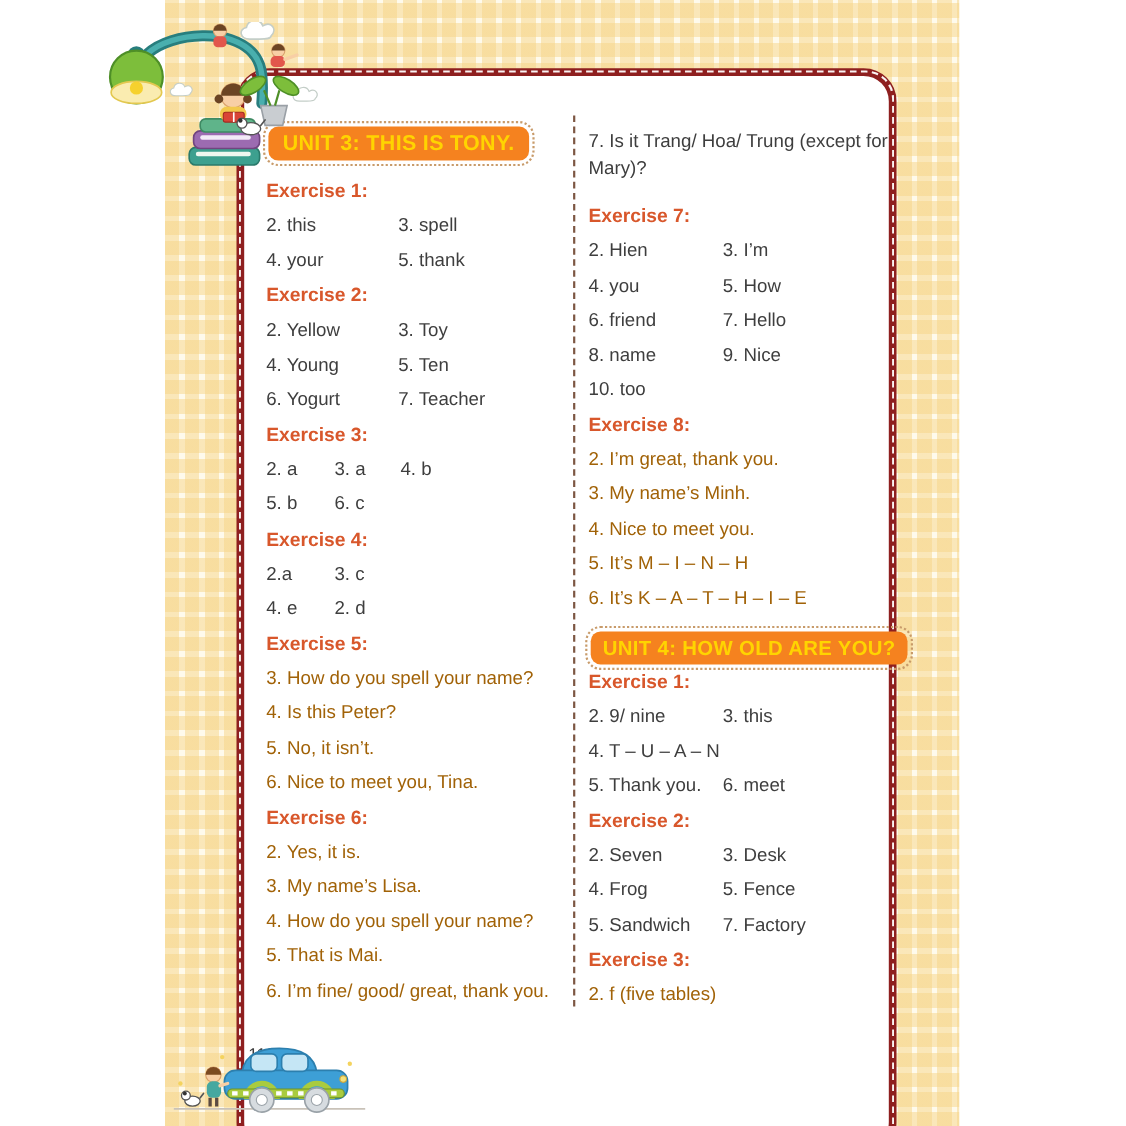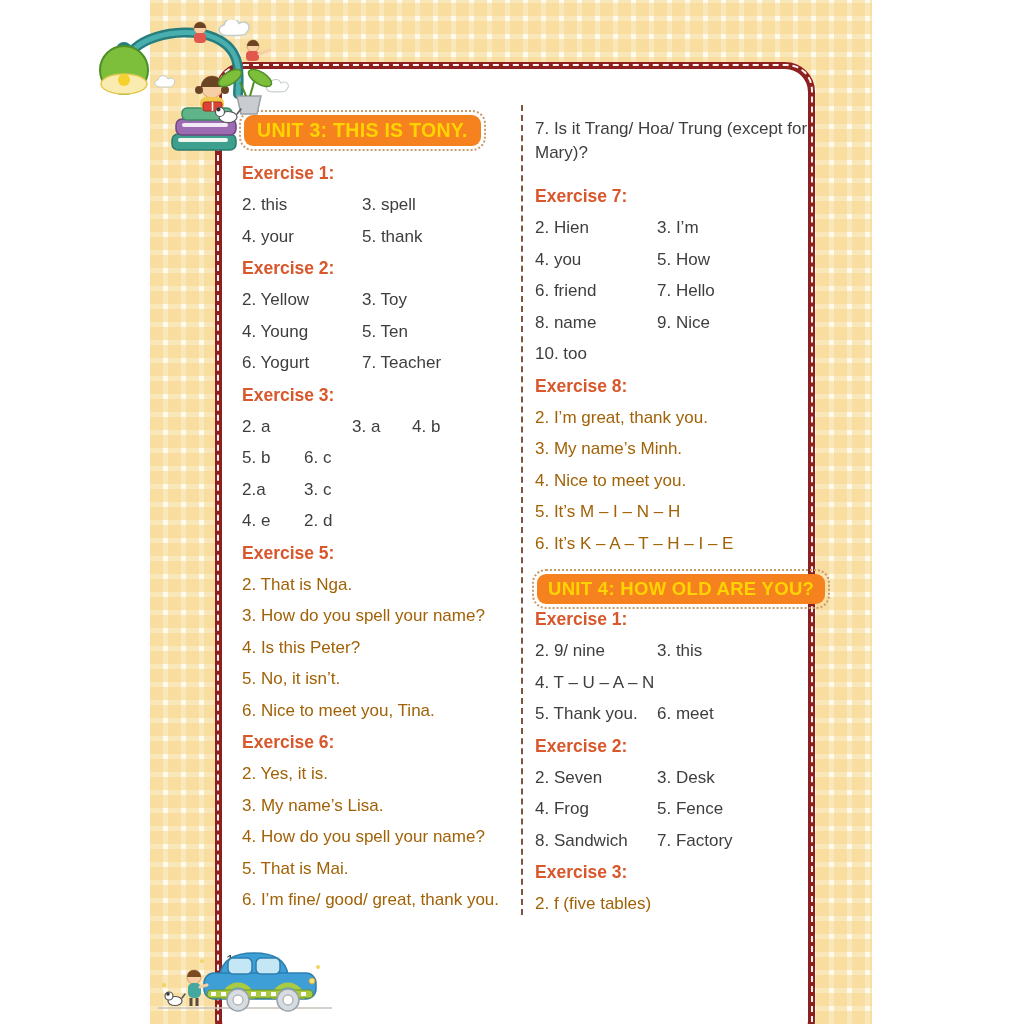--- a/index.html
+++ b/index.html
@@ -41,21 +41,21 @@
     margin:0 0 12px 2px;
   }
   .unit-banner.u4{margin-top:10px;margin-bottom:0;font-size:18.5px;padding:4px 11px;}
   .ex-heading{
     color:#D8572B;font-weight:bold;font-size:17.5px;line-height:22px;margin:4px 0 10px;
   }
   .ans-row{display:flex;margin:0 0 9.5px;font-size:17px;line-height:22px;color:#3E3E3E;white-space:nowrap;}
   .ans-line{margin:0 0 9.5px;font-size:17px;line-height:22px;color:#a16207;white-space:nowrap;}
   .ans-para{margin:0 0 20px;font-size:17px;line-height:24px;color:#3E3E3E;}
   .cell{display:inline-block;}
-  .w120{width:120px;} .w122{width:122px;} .w62{width:62px;} .w60{width:60px;margin-left:48px;}
+  .w120{width:120px;} .w122{width:122px;} .w62{width:62px;} .w60{width:60px;}
 
   .page-number{
     position:absolute;left:216px;top:951px;width:44px;text-align:center;z-index:2;
     font-size:15.5px;color:#3E3E3E;
   }
   .illo{position:absolute;z-index:3;}
   .illo-top{left:88px;top:20px;width:230px;height:135px;}
   .illo-bottom{left:150px;top:945px;width:190px;height:70px;}
 </style>
 </head>
@@ -97,31 +97,31 @@
     <div class="ans-row">
       <span class="cell w62">2. a</span>
       <span class="cell w60">3. a</span>
       <span class="cell">4. b</span>
     </div>
     <div class="ans-row">
       <span class="cell w62">5. b</span>
       <span class="cell">6. c</span>
     </div>
 
+    <div class="ex-heading">Exercise 4:</div>
     <div class="ans-row">
       <span class="cell w62">2.a</span>
       <span class="cell">3. c</span>
     </div>
     <div class="ans-row">
       <span class="cell w62">4. e</span>
       <span class="cell">2. d</span>
     </div>
 
     <div class="ex-heading">Exercise 5:</div>
-    <div class="ans-line">2. That is Nga.</div>
     <div class="ans-line">3. How do you spell your name?</div>
     <div class="ans-line">4. Is this Peter?</div>
     <div class="ans-line">5. No, it isn’t.</div>
     <div class="ans-line">6. Nice to meet you, Tina.</div>
 
     <div class="ex-heading">Exercise 6:</div>
     <div class="ans-line">2. Yes, it is.</div>
     <div class="ans-line">3. My name’s Lisa.</div>
     <div class="ans-line">4. How do you spell your name?</div>
     <div class="ans-line">5. That is Mai.</div>
@@ -177,21 +177,21 @@
     <div class="ex-heading">Exercise 2:</div>
     <div class="ans-row">
       <span class="cell w122">2. Seven</span>
       <span class="cell">3. Desk</span>
     </div>
     <div class="ans-row">
       <span class="cell w122">4. Frog</span>
       <span class="cell">5. Fence</span>
     </div>
     <div class="ans-row">
-      <span class="cell w122">8. Sandwich</span>
+      <span class="cell w122">5. Sandwich</span>
       <span class="cell">7. Factory</span>
     </div>
 
     <div class="ex-heading">Exercise 3:</div>
     <div class="ans-line">2. f (five tables)</div>
   </div>
 </div>
 
 <svg class="illo illo-top" viewBox="0 0 230 135" aria-hidden="true">
   <defs>

